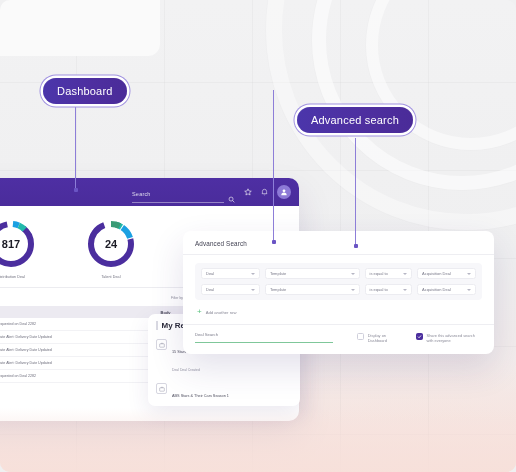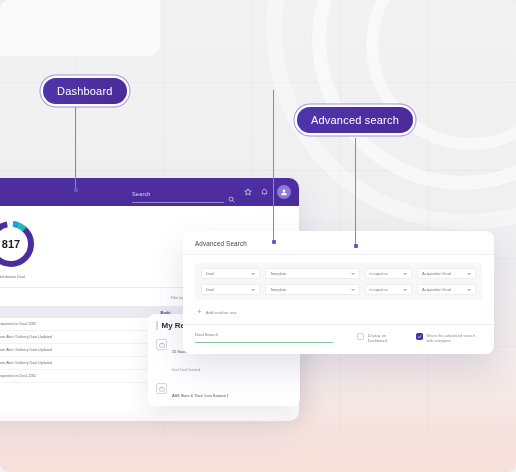--- a/index.html
+++ b/index.html
@@ -286,20 +286,32 @@
             <svg width="52" height="52" viewBox="0 0 52 52">
               <circle cx="26" cy="26" r="20" fill="none" stroke="#4b2e9e" stroke-width="6" stroke-dasharray="108 18.6" stroke-dashoffset="-13" transform="rotate(-90 26 26)"></circle>
               <circle cx="26" cy="26" r="20" fill="none" stroke="#1ba0e2" stroke-width="6" stroke-dasharray="6 119.6" stroke-dashoffset="-2" transform="rotate(-90 26 26)"></circle>
               <circle cx="26" cy="26" r="20" fill="none" stroke="#22b9ab" stroke-width="6" stroke-dasharray="7 118.6" stroke-dashoffset="-8" transform="rotate(-90 26 26)"></circle>
             </svg>
             <div class="donut-val">817</div>
           </div>
           <div class="donut-label">Distribution Deal</div>
         </div>
 
+        <div class="donut-cell">
+          <div class="donut">
+            <svg width="52" height="52" viewBox="0 0 52 52">
+              <circle cx="26" cy="26" r="20" fill="none" stroke="#4b2e9e" stroke-width="6" stroke-dasharray="92 33.6" stroke-dashoffset="-26" transform="rotate(-90 26 26)"></circle>
+              <circle cx="26" cy="26" r="20" fill="none" stroke="#1ba0e2" stroke-width="6" stroke-dasharray="13 112.6" stroke-dashoffset="-12" transform="rotate(-90 26 26)"></circle>
+              <circle cx="26" cy="26" r="20" fill="none" stroke="#22b9ab" stroke-width="6" stroke-dasharray="6 119.6" stroke-dashoffset="-5" transform="rotate(-90 26 26)"></circle>
+              <circle cx="26" cy="26" r="20" fill="none" stroke="#3a9b76" stroke-width="6" stroke-dasharray="9 116.6" stroke-dashoffset="0" transform="rotate(-90 26 26)"></circle>
+            </svg>
+            <div class="donut-val">24</div>
+          </div>
+          <div class="donut-label">Talent Deal</div>
+        </div>
 
       </div>
 
       <div class="app-divider"></div>
 
       <div class="table-panel">
 
         <div class="table-toolbar">
           <span class="tt-label">Filter by</span>
           <div class="mini-select">

